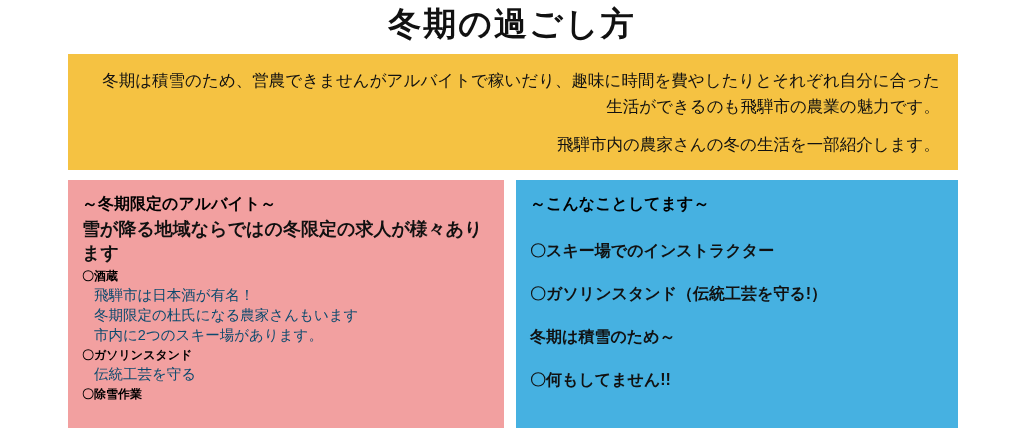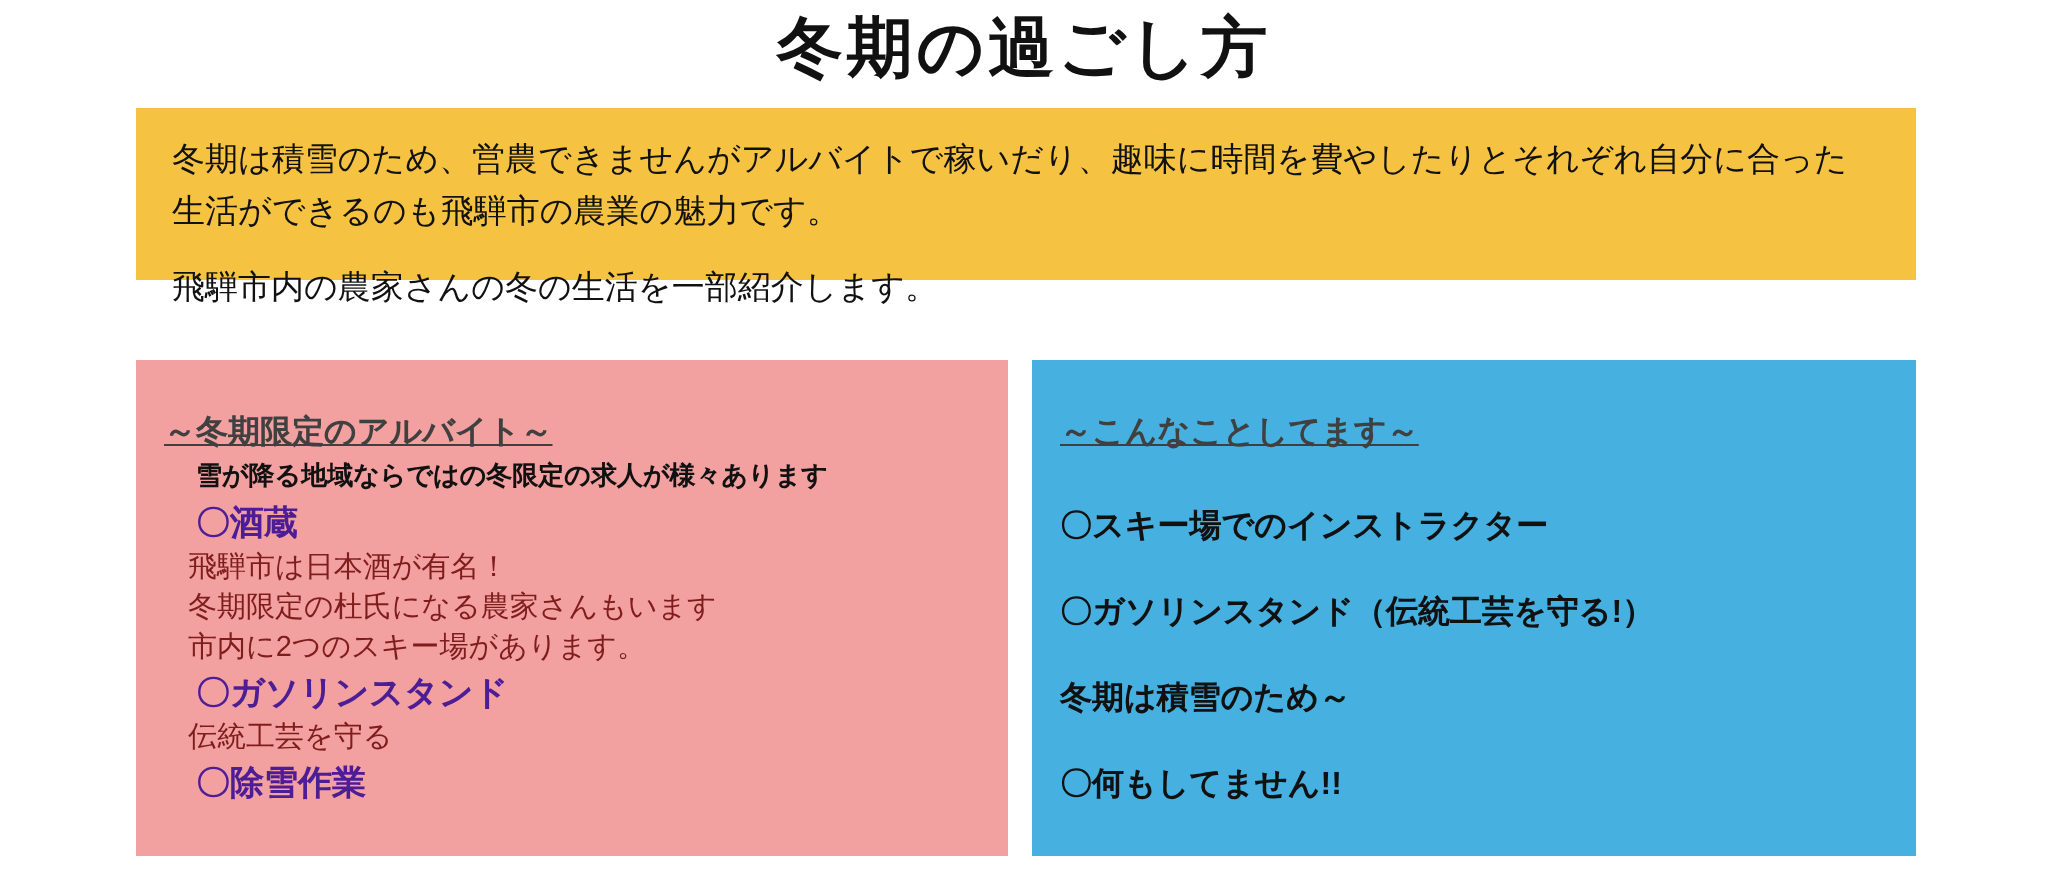--- a/index.html
+++ b/index.html
@@ -29,24 +29,25 @@
     font-size: 33px;
     font-weight: bold;
     letter-spacing: 2px;
     color: #111111;
   }
   .intro-box {
     position: absolute;
     left: 68px;
     top: 54px;
     width: 890px;
-    height: 86px;
+    height: 116px;
     background: #f5c242;
     box-sizing: border-box;
     padding: 14px 18px 0 18px;
+    text-align: right;
   }
   .intro-line {
     font-size: 16.5px;
     line-height: 1.55;
     color: #111111;
   }
   .intro-line.second {
     margin-top: 13px;
   }
   .col {
@@ -63,39 +64,38 @@
   }
   .col-right {
     left: 516px;
     width: 442px;
     background: #46b1e1;
     padding: 10px 14px 0 14px;
   }
   .col-heading {
     font-size: 16px;
     font-weight: bold;
-    color: #404040;
-    margin: 16px 0 2px 0;
-    text-decoration: underline;
+    color: #000000;
+    margin: 4px 0 2px 0;
   }
   .sub-note {
-    font-size: 13px;
+    font-size: 18px;
     font-weight: bold;
     color: #111111;
-    margin: 0 0 3px 16px;
+    margin: 0 0 3px 0;
   }
   .bullet {
-    font-size: 17px;
+    font-size: 12px;
     font-weight: bold;
-    color: #4c1d95;
-    margin: 2px 0 0 16px;
+    color: #000000;
+    margin: 2px 0 0 0;
   }
   .detail {
     font-size: 14.5px;
-    color: #7f1d1d;
+    color: #0c4a6e;
     margin: 1px 0 0 12px;
   }
   .r-item {
     font-size: 16px;
     font-weight: bold;
     color: #111111;
     margin: 22px 0 0 0;
   }
   .r-item.first {
     margin-top: 26px;

